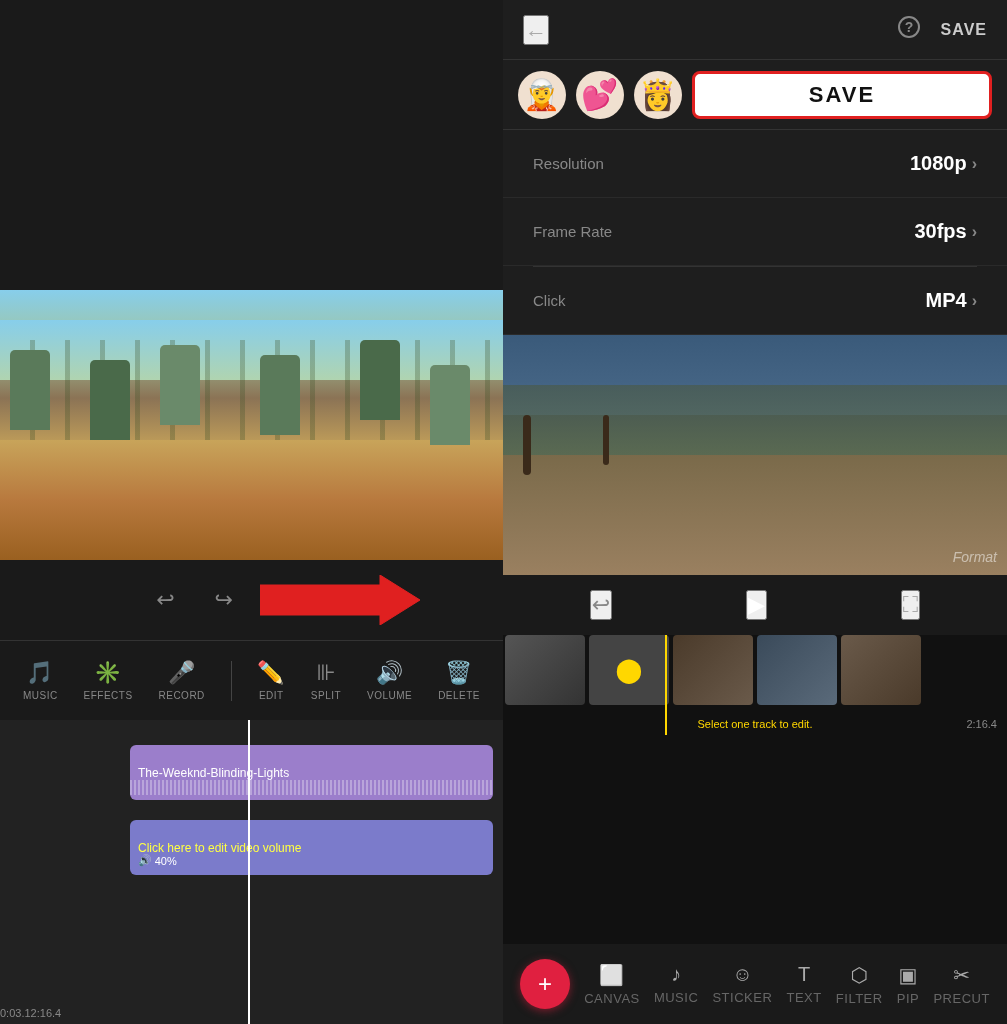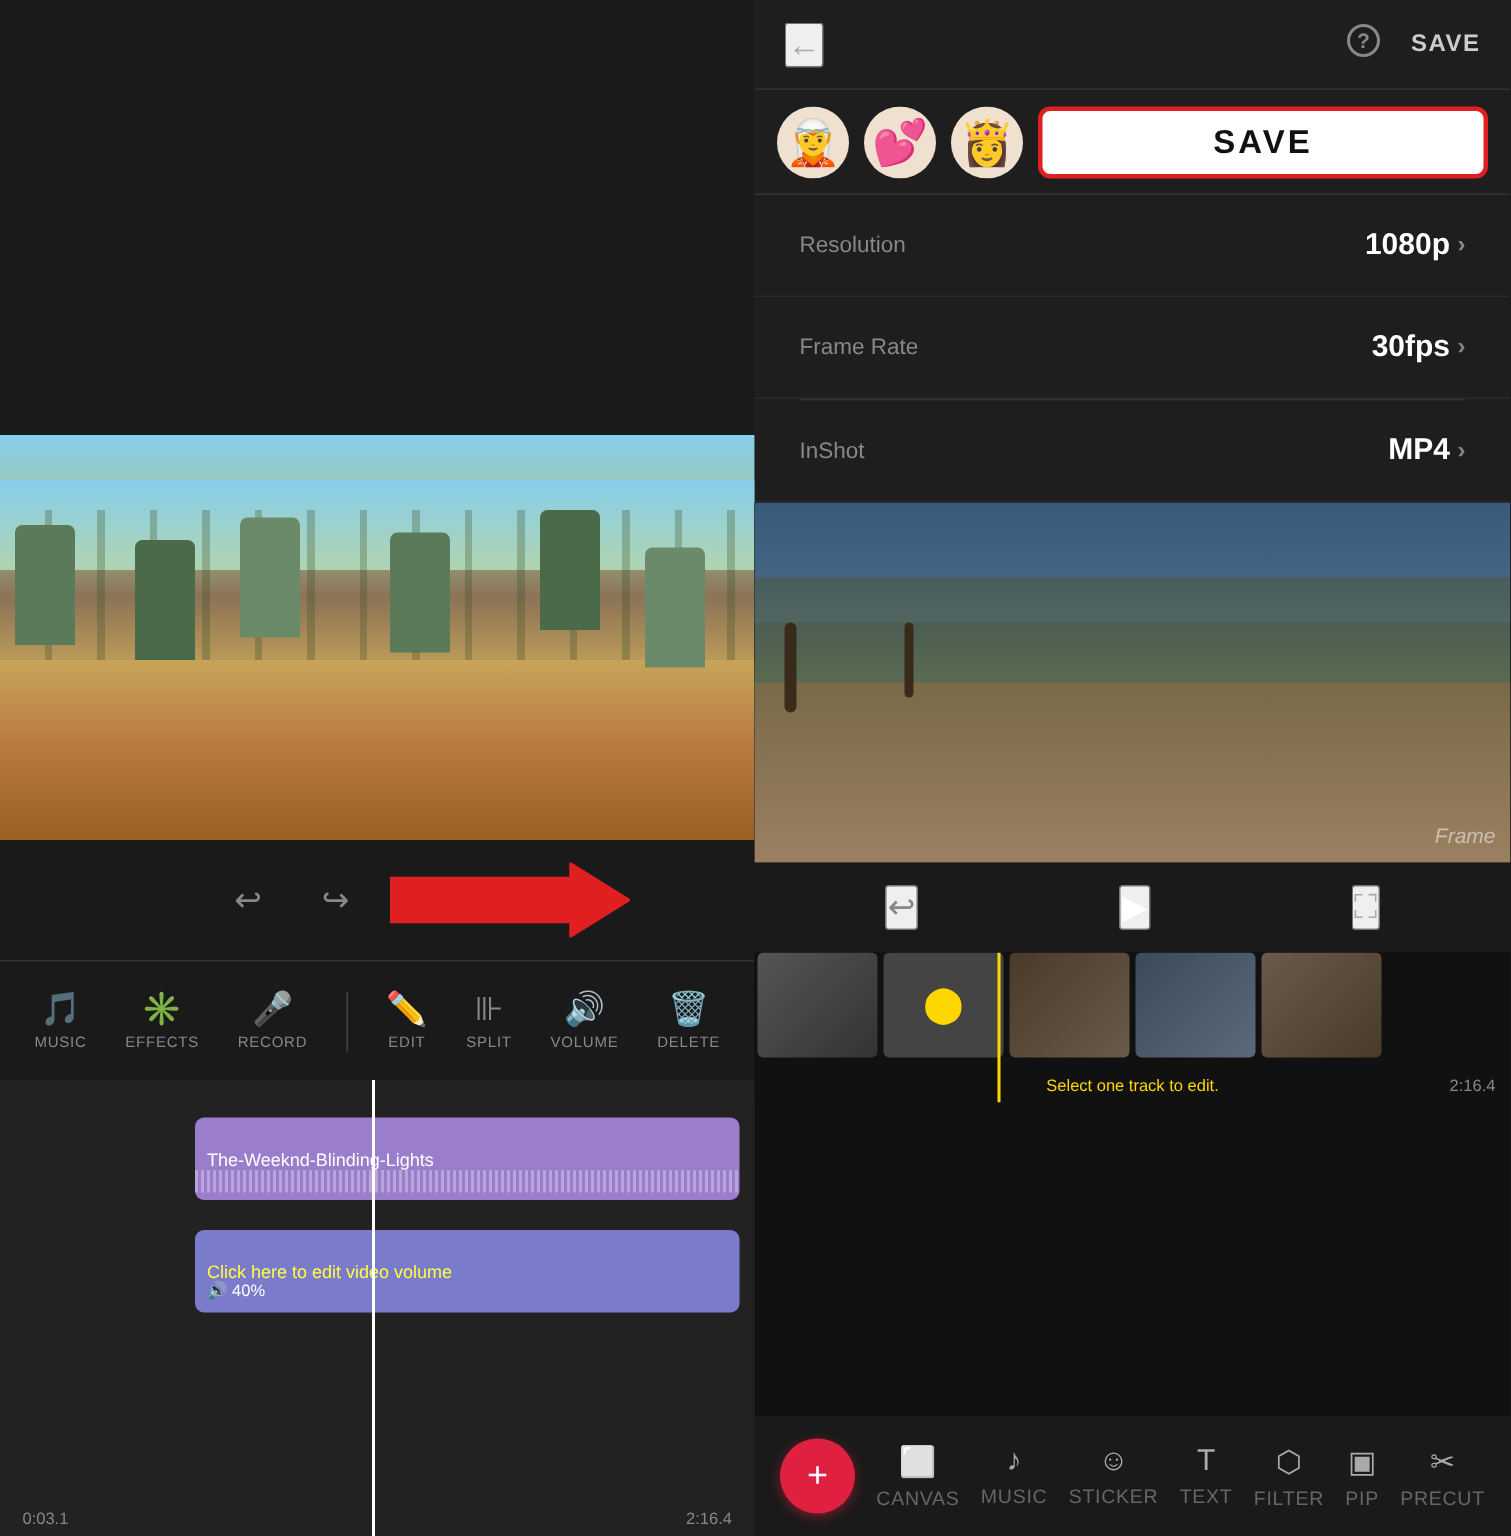--- a/index.html
+++ b/index.html
@@ -239,22 +239,21 @@
       color: #fff;
       font-size: 11px;
     }
 
     .timeline-timestamps {
       position: absolute;
       bottom: 5px;
       left: 0;
       right: 0;
       display: flex;
-      justify-content: space-between;
-      padding: 0 15px;
+      padding: 0 0;
     }
 
     .timestamp {
       color: #888;
       font-size: 11px;
     }
 
     
     .right-panel {
       width: 504px;
@@ -693,37 +692,37 @@
     </div>
     <div class="setting-row">
       <span class="setting-label">Frame Rate</span>
       <div class="setting-value">
         <span>30fps</span>
         <span class="setting-chevron">›</span>
       </div>
     </div>
     <div class="separator"></div>
     <div class="setting-row">
-      <span class="setting-label">InShot</span>
+      <span class="setting-label">Click</span>
       <div class="setting-value">
         <span>MP4</span>
         <span class="setting-chevron">›</span>
       </div>
     </div>
   </div>
 
   <div class="video-preview-right">
     <div class="preview-landscape">
       <div style="position:absolute;top:0;left:0;right:0;height:80px;background:linear-gradient(180deg,#3a5a7a 0%,#4a6a8a 100%);"></div>
       <div style="position:absolute;top:50px;left:0;right:0;height:100px;background:linear-gradient(180deg,#4a5a4a 0%,#6a7a5a 100%);opacity:0.7;"></div>
       <div style="position:absolute;bottom:0;left:0;right:0;height:120px;background:linear-gradient(180deg,#7a6a4a 0%,#9a8060 100%);"></div>
       <div style="position:absolute;top:80px;left:20px;width:8px;height:60px;background:#3a2a1a;border-radius:4px;"></div>
       <div style="position:absolute;top:80px;left:100px;width:6px;height:50px;background:#3a2a1a;border-radius:4px;"></div>
     </div>
-    <span class="inshot-watermark">Frame</span>
+    <span class="inshot-watermark">Format</span>
   </div>
 
 
   <div class="bottom-right">
 
     <div class="controls-right">
       <button class="ctrl-btn">↩</button>
       <button class="ctrl-btn play-ctrl">▶</button>
       <button class="ctrl-btn fullscreen-ctrl">⛶</button>
     </div>

